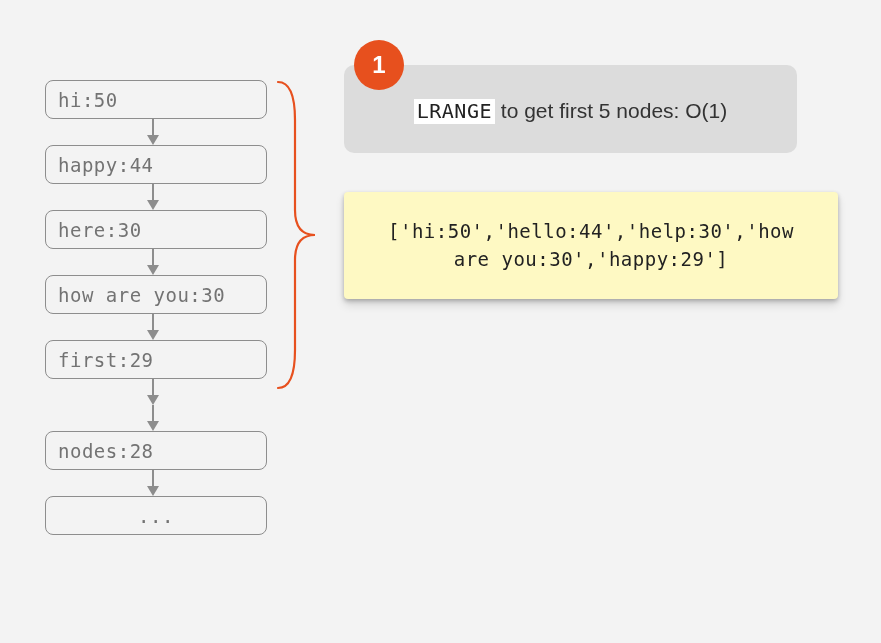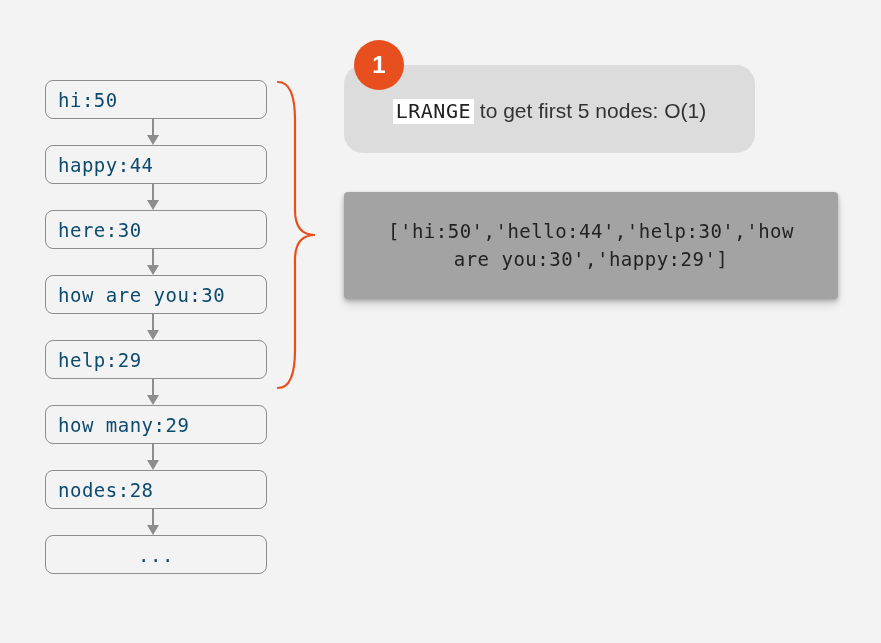--- a/index.html
+++ b/index.html
@@ -25,21 +25,21 @@
   }
   .node {
     width: 222px;
     box-sizing: border-box;
     border: 1.5px solid #8d8d8d;
     border-radius: 8px;
     background: #f3f3f3;
     padding: 8px 12px 7px 12px;
     font-family: "SFMono-Regular", Menlo, Consolas, monospace;
     font-size: 19px;
-    color: #0c4a6e;
+    color: #737373;
     letter-spacing: .5px;
     margin-left: 7px;
   }
   .arrow-down {
     height: 26px;
     display: flex;
     align-items: center;
     justify-content: center;
   }
   .arrow-down svg { display: block; }
@@ -66,23 +66,23 @@
     justify-content: center;
     font-size: 24px;
     font-weight: 700;
   }
 
   
   .caption {
     position: absolute;
     left: 344px;
     top: 65px;
-    width: 411px;
+    width: 453px;
     background: #dcdcdc;
-    border-radius: 19px;
+    border-radius: 10px;
     padding: 34px 24px 30px 24px;
     box-sizing: border-box;
     font-size: 21px;
     color: #333;
     text-align: center;
   }
   .caption .cmd {
     font-family: "SFMono-Regular", Menlo, Consolas, monospace;
     background: #ffffff;
     padding: 0 3px 1px 3px;
@@ -90,21 +90,21 @@
     letter-spacing: .5px;
     color: #222;
   }
 
   
   .result {
     position: absolute;
     left: 344px;
     top: 192px;
     width: 494px;
-    background: #a3a3a3;
+    background: #fef9c3;
     border-radius: 4px;
     padding: 26px 24px 26px 24px;
     box-sizing: border-box;
     font-family: "SFMono-Regular", Menlo, Consolas, monospace;
     font-size: 19px;
     letter-spacing: .5px;
     color: #222;
     text-align: center;
     line-height: 1.45;
     box-shadow: 0 2px 4px rgba(0,0,0,.25), 0 6px 10px rgba(0,0,0,.12);
@@ -135,28 +135,27 @@
         <polygon points="8,26 2,16 14,16" fill="#8d8d8d"></polygon>
       </svg>
   </div>
   <div class="node">how are you:30</div>
   <div class="arrow-down">
     <svg width="16" height="26">
         <line x1="8" y1="0" x2="8" y2="18" stroke="#8d8d8d" stroke-width="2"></line>
         <polygon points="8,26 2,16 14,16" fill="#8d8d8d"></polygon>
       </svg>
   </div>
-  <div class="node">help:29</div>
+  <div class="node">first:29</div>
   <div class="arrow-down">
     <svg width="16" height="26">
         <line x1="8" y1="0" x2="8" y2="18" stroke="#8d8d8d" stroke-width="2"></line>
         <polygon points="8,26 2,16 14,16" fill="#8d8d8d"></polygon>
       </svg>
   </div>
-  <div class="node">how many:29</div>
   <div class="arrow-down">
     <svg width="16" height="26">
         <line x1="8" y1="0" x2="8" y2="18" stroke="#8d8d8d" stroke-width="2"></line>
         <polygon points="8,26 2,16 14,16" fill="#8d8d8d"></polygon>
       </svg>
   </div>
   <div class="node">nodes:28</div>
   <div class="arrow-down">
     <svg width="16" height="26">
         <line x1="8" y1="0" x2="8" y2="18" stroke="#8d8d8d" stroke-width="2"></line>

